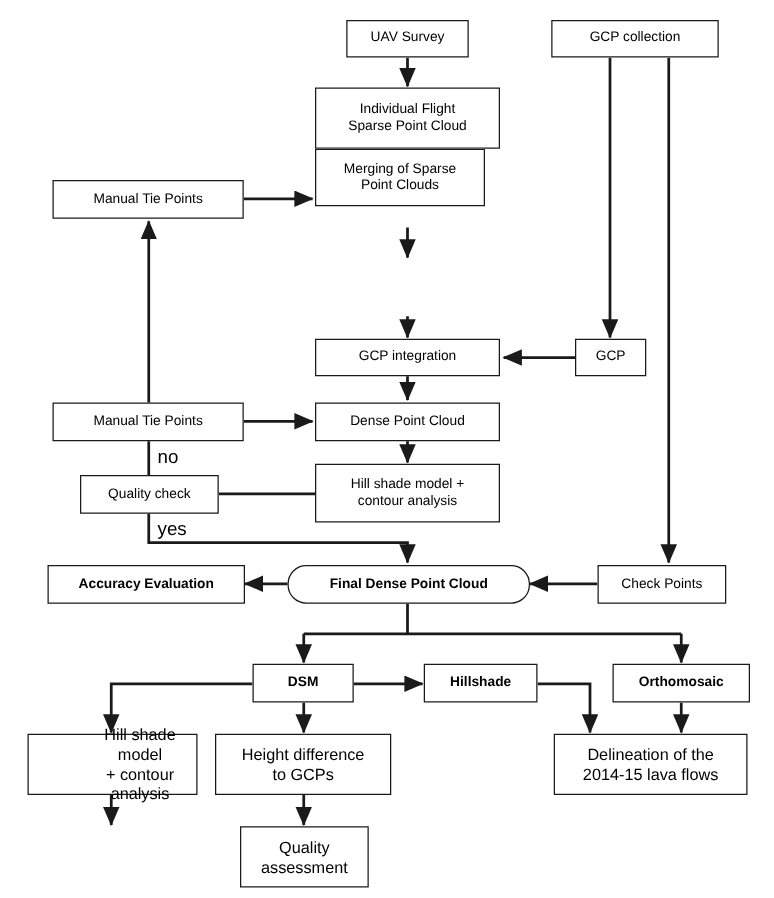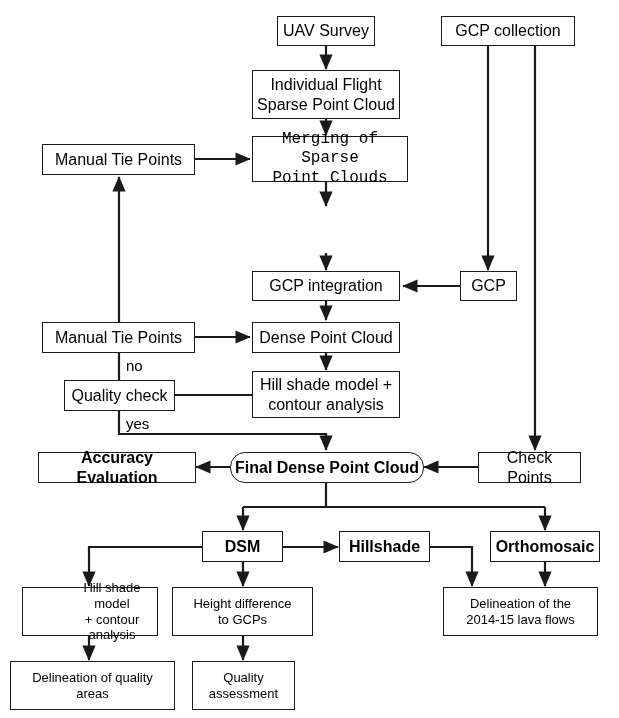--- a/index.html
+++ b/index.html
@@ -18,21 +18,21 @@
   .node {
     position: absolute;
     box-sizing: border-box;
     border: 1.4px solid #1a1a1a;
     background: #ffffff;
     display: flex;
     align-items: center;
     justify-content: center;
     text-align: center;
     color: #000000;
-    font-size: 16px;
+    font-size: 11px;
     line-height: 1.22;
     padding: 2px 4px;
     z-index: 2;
     white-space: pre-line;
   }
   .node.bold {
     font-weight: bold;
   }
   .node.small {
     font-size: 13px;
@@ -121,21 +121,21 @@
 
   <div class="node" style="left:277px; top:16px; width:98px; height:30px;">UAV Survey</div>
 
   <div class="node" style="left:441px; top:16px; width:134px; height:30px;">GCP collection</div>
 
   <div class="node" style="left:252px; top:70px; width:148px; height:49px;">Individual Flight
 Sparse Point Cloud</div>
 
   <div class="node" style="left:42px; top:144px; width:153px; height:31px;">Manual Tie Points</div>
 
-  <div class="node" style="left:252px; top:136px; width:156px; height:46px;font-family:Liberation Mono, monospace;">Merging of Sparse
+  <div class="node" style="left:252px; top:119px; width:136px; height:46px;">Merging of Sparse
 Point Clouds</div>
 
 
   <div class="node" style="left:252px; top:271px; width:148px; height:30px;">GCP integration</div>
 
   <div class="node" style="left:460px; top:271px; width:57px; height:30px;">GCP</div>
 
   <div class="node" style="left:42px; top:322px; width:153px; height:31px;">Manual Tie Points</div>
 
   <div class="node" style="left:252px; top:322px; width:148px; height:31px;">Dense Point  Cloud</div>
@@ -159,22 +159,20 @@
 
   <div class="node small" style="left:22px; top:587px; width:136px; height:49px;padding-left:48px;">Hill shade model
 + contour  analysis</div>
 
   <div class="node small" style="left:172px; top:587px; width:141px; height:49px;">Height difference
 to GCPs</div>
 
   <div class="node small" style="left:443px; top:587px; width:155px; height:49px;">Delineation of the
 2014-15 lava flows</div>
 
-  <div class="node small" style="left:10px; top:661px; width:165px; height:49px;">Delineation of quality
-areas</div>
 
   <div class="node small" style="left:192px; top:661px; width:103px; height:49px;">Quality
 assessment</div>
 
   <div class="edge-label" style="left:126px; top:357px;">no</div>
 
   <div class="edge-label" style="left:126px; top:415px;">yes</div>
 
 </div>
 

